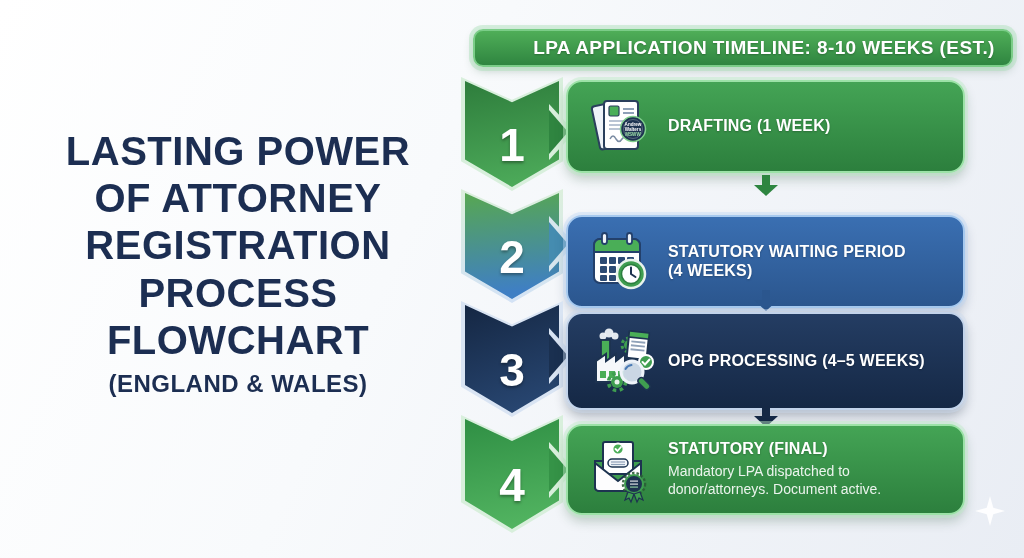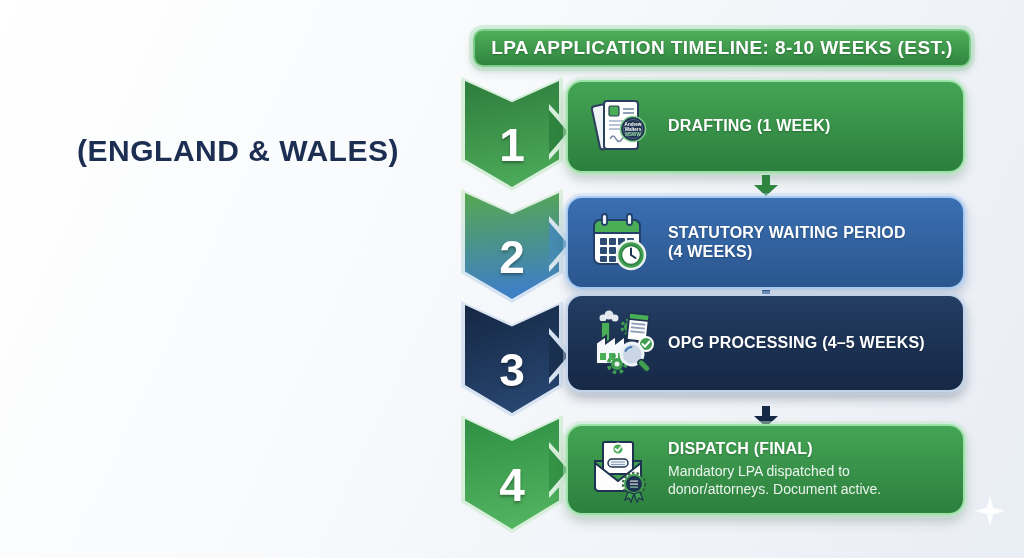--- a/index.html
+++ b/index.html
@@ -4,28 +4,28 @@
 <style>
   html,body{margin:0;padding:0;}
   body{width:1024px;height:558px;overflow:hidden;
        font-family:"Liberation Sans", sans-serif;
        background:linear-gradient(115deg,#ffffff 0%,#f8fafc 40%,#e9edf4 100%);}
   .canvas{position:relative;width:1024px;height:558px;}
 
   
   .left-title{position:absolute;left:28px;top:128px;width:420px;text-align:center;color:#1c2e52;}
   .title-main{font-size:40px;font-weight:bold;line-height:1.18;letter-spacing:.5px;white-space:pre-line;}
-  .title-sub{font-size:30px;font-weight:bold;letter-spacing:.5px;margin-top:6px;}
+  .title-sub{font-size:24px;font-weight:bold;letter-spacing:.5px;margin-top:6px;}
 
   
   .pill{position:absolute;left:473px;top:29px;width:494px;height:34px;
         display:flex;align-items:center;justify-content:center;
         background:linear-gradient(180deg,#4fae58 0%,#2f8540 100%);
         border:2px solid #7bcd88;border-radius:10px;
-        box-shadow:0 0 0 4px rgba(170,225,185,.45),0 4px 10px rgba(40,90,55,.25);}
+        box-shadow:0 0 0 4px rgba(170,225,185,.45),0 4px 10px rgba(40,90,55,.25);padding-left:42px;}
   .pill span{color:#ffffff;font-weight:bold;font-size:19px;letter-spacing:.4px;
              text-shadow:0 1px 2px rgba(0,0,0,.25);}
 
   
   .badge{position:absolute;left:461px;width:102px;
          clip-path:polygon(0 0,50% 20%,100% 0,100% 74%,50% 100%,0 74%);}
   .badge-in{position:absolute;inset:4px;
             clip-path:polygon(0 0,50% 20%,100% 0,100% 74%,50% 100%,0 74%);
             display:flex;align-items:center;justify-content:center;padding-top:22px;box-sizing:border-box;}
   .badge-num{color:#fff;font-size:46px;font-weight:bold;text-shadow:0 2px 3px rgba(0,0,0,.35);}
@@ -43,21 +43,21 @@
   .beak.bg2b{background:#d7e6ee;} .beak.bg2b i{background:#458cb0;}
   .beak.bg3b{background:#d9e4f3;} .beak.bg3b i{background:#1a3050;}
   .beak.bg4b{background:#d8efdc;} .beak.bg4b i{background:#359347;}
 
   
   .box{position:absolute;left:566px;width:399px;box-sizing:border-box;
        border-radius:16px;display:flex;align-items:center;gap:12px;padding:6px 12px 6px 16px;}
   .box.green{background:linear-gradient(180deg,#44a455 0%,#2c7f3d 100%);
              border:2px solid #9ce2a7;box-shadow:0 0 0 3px rgba(190,235,200,.45),0 6px 12px rgba(25,70,40,.25);}
   .box.blue{background:linear-gradient(180deg,#3a6fb2 0%,#2b568e 100%);
-            border:2px solid #a6c9ef;box-shadow:0 0 0 3px rgba(190,215,245,.4),0 6px 12px rgba(20,45,90,.25);}
+            border:2px solid #a6c9ef;box-shadow:0 0 0 3px rgba(190,215,245,.4),0 6px 12px rgba(20,45,90,.25);margin-top:19px;}
   .box.navy{background:linear-gradient(180deg,#243d63 0%,#152845 100%);
             border:2px solid #c2d3ea;box-shadow:0 0 0 3px rgba(205,220,240,.4),0 6px 12px rgba(10,25,50,.3);}
   .box .icon{flex:0 0 72px;width:72px;height:72px;}
   .box .txt{flex:1;min-width:0;}
   .step-title{color:#ffffff;font-weight:bold;font-size:16px;line-height:1.18;letter-spacing:.2px;white-space:pre-line;
               text-shadow:0 1px 2px rgba(0,0,0,.25);}
   .step-body{color:rgba(255,255,255,.9);font-size:14px;line-height:1.32;margin-top:3px;white-space:pre-line;}
 
   
   .arrow{position:absolute;width:24px;height:21px;}
@@ -71,20 +71,25 @@
   .sparkle{position:absolute;left:975px;top:496px;width:30px;height:30px;background:#ffffff;opacity:.92;
            clip-path:polygon(50% 0,61% 39%,100% 50%,61% 61%,50% 100%,39% 61%,0 50%,39% 39%);
            filter:drop-shadow(0 0 4px rgba(255,255,255,.9));}
 </style>
 </head>
 <body>
 
 <div class="canvas">
 
   <div class="left-title">
+    <div class="title-main">LASTING POWER
+OF ATTORNEY
+REGISTRATION
+PROCESS
+FLOWCHART</div>
     <div class="title-sub">(ENGLAND &amp; WALES)</div>
   </div>
 
   <div class="pill">
     <span>LPA APPLICATION TIMELINE: 8-10 WEEKS (EST.)</span>
   </div>
 
   <div>
     <div class="badge bg1" style="top:77px;height:114px;">
       <div class="badge-in">
@@ -170,21 +175,21 @@
 
   <div>
     <div class="badge bg3" style="top:301px;height:116px;">
       <div class="badge-in">
           <span class="badge-num">3</span>
         </div>
     </div>
     <div class="beak bg3b" style="top:328px;">
         <i></i>
       </div>
-    <div class="box navy" style="top:294px;height:98px;align-items:center;">
+    <div class="box navy" style="top:312px;height:98px;align-items:center;">
       <span class="icon">
         <svg viewBox="0 0 72 72" width="72" height="72">
           <circle cx="19" cy="11" r="3.5" fill="#eef2f7" opacity=".95"></circle>
             <circle cx="25" cy="8" r="4.5" fill="#eef2f7" opacity=".95"></circle>
             <circle cx="31" cy="11" r="3.5" fill="#eef2f7" opacity=".95"></circle>
           <rect x="17" y="15" width="9" height="21" fill="#4aae57" stroke="#1d3350" stroke-width="1.8"></rect>
           <path d="M12 57 V36 l10 -7 v7 l10 -7 v7 l9 -7 v28 z" fill="#f6f8fb" stroke="#1d3350" stroke-width="2"></path>
           <rect x="16" y="46" width="6" height="7" fill="#4aae57"></rect>
             <rect x="25" y="46" width="6" height="7" fill="#4aae57"></rect>
             <rect x="34" y="46" width="6" height="7" fill="#4aae57"></rect>
@@ -243,21 +248,21 @@
           <circle cx="50" cy="50" r="11" stroke="#2a5c36" stroke-width="2.5" stroke-dasharray="2.5 2" fill="none" opacity=".9"></circle>
           <circle cx="50" cy="50" r="9" fill="#1d3350" stroke="#3f9e50" stroke-width="2"></circle>
           <rect x="46" y="46.5" width="8" height="1.2" fill="#ffffff" opacity=".85"></rect>
           <rect x="46" y="49.5" width="8" height="1.2" fill="#ffffff" opacity=".85"></rect>
           <rect x="46" y="52.5" width="8" height="1.2" fill="#9fe0aa" opacity=".85"></rect>
           <path d="M44 58 l-3 8 4 -2 2 4 3 -8 z" fill="#3f9e50" stroke="#1d3350" stroke-width="1.2"></path>
           <path d="M56 58 l3 8 -4 -2 -2 4 -3 -8 z" fill="#3f9e50" stroke="#1d3350" stroke-width="1.2"></path>
         </svg>
       </span>
       <div class="txt">
-        <div class="step-title">DISPATCH (FINAL)</div>
+        <div class="step-title">STATUTORY (FINAL)</div>
         <div class="step-body">Mandatory LPA dispatched to
 donor/attorneys. Document active.</div>
       </div>
     </div>
   </div>
 
   <div class="sparkle"></div>
 </div>
 
 </body></html>

